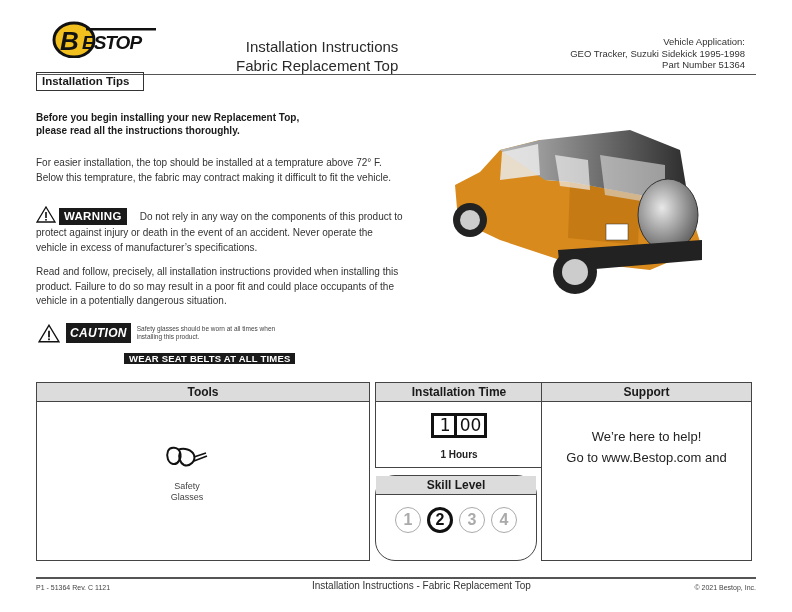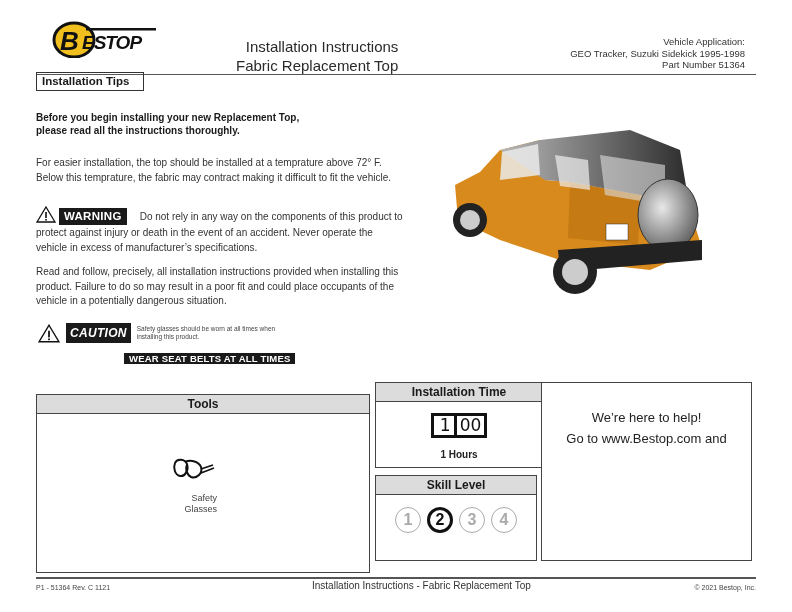--- a/index.html
+++ b/index.html
@@ -29,26 +29,26 @@
   .caution-badge { background: #1a1a1a; color: #fff; font-weight: bold; font-size: 12px; padding: 3px 4px; letter-spacing: 0.3px; font-style: italic; }
   .caution-text { font-size: 6.5px; line-height: 8px; color: #444; margin-left: 6px; width: 140px; }
   .seatbelt { left: 117px; top: 353px; background: #1a1a1a; color: #fff; font-weight: bold; font-size: 9.5px; padding: 0 5px; letter-spacing: 0.2px; margin-left: 7px; }
 
   
   .vehicle-img { left: 440px; top: 120px; width: 270px; height: 185px; }
 
   
   .panel { border: 1.5px solid #444; background: #fff; }
   .panel-head { background: #dcdcdc; border-bottom: 1.5px solid #444; height: 19px; font-weight: bold; font-size: 12px; text-align: center; line-height: 18px; color: #1a1a1a; }
-  .tools { left: 36px; top: 382px; width: 334px; height: 179px; margin-top: 12px; }
+  .tools { left: 36px; top: 382px; width: 334px; height: 179px; }
   .inst-time { left: 375px; top: 382px; width: 168px; height: 86px; }
-  .skill { left: 375px; top: 475px; width: 162px; height: 86px; }
+  .skill { left: 375px; top: 475px; width: 162px; height: 86px; border-radius: 20px; }
   .support { left: 541px; top: 382px; width: 211px; height: 179px; }
 
-  .tool-item { position: absolute; left: 120px; top: 62px; width: 60px; text-align: right; }
+  .tool-item { position: absolute; left: 120px; top: 62px; width: 60px; text-align: center; }
   .tool-item svg { width: 46px; height: 26px; }
   .tool-label { font-size: 9px; line-height: 11px; color: #444; margin-top: 6px; }
 
   .clock { display: flex; justify-content: center; margin-top: 11px; }
   .clock-box { background: #111; padding: 3px; display: flex; gap: 3px; }
   .clock-cell { background: #fff; color: #111; font-size: 17px; line-height: 19px; height: 19px; padding: 0 3px; font-family: "DejaVu Sans", sans-serif; }
   .clock-cell.h { width: 20px; text-align: right; }
   .hours { text-align: center; font-weight: bold; font-size: 10px; margin-top: 11px; color: #222; }
 
   .skill-circles { display: flex; justify-content: center; gap: 6px; margin-top: 12px; }
@@ -185,20 +185,21 @@
   <div class="panel-head">Skill Level</div>
   <div class="skill-circles">
     <div class="circ">1</div>
     <div class="circ active">2</div>
     <div class="circ">3</div>
     <div class="circ">4</div>
   </div>
 </div>
 
 <div class="abs panel support">
+  <div class="panel-head">Support</div>
   <div class="support-text">
     <div>We’re here to help!</div>
     <div>Go to www.Bestop.com and</div>
   </div>
 </div>
 
 <div class="abs footer-rule"></div>
 <div class="abs f-left">P1 - 51364  Rev. C  1121</div>
 <div class="abs f-center">Installation Instructions - Fabric Replacement Top</div>
 <div class="abs f-right">© 2021 Bestop, Inc.</div>

